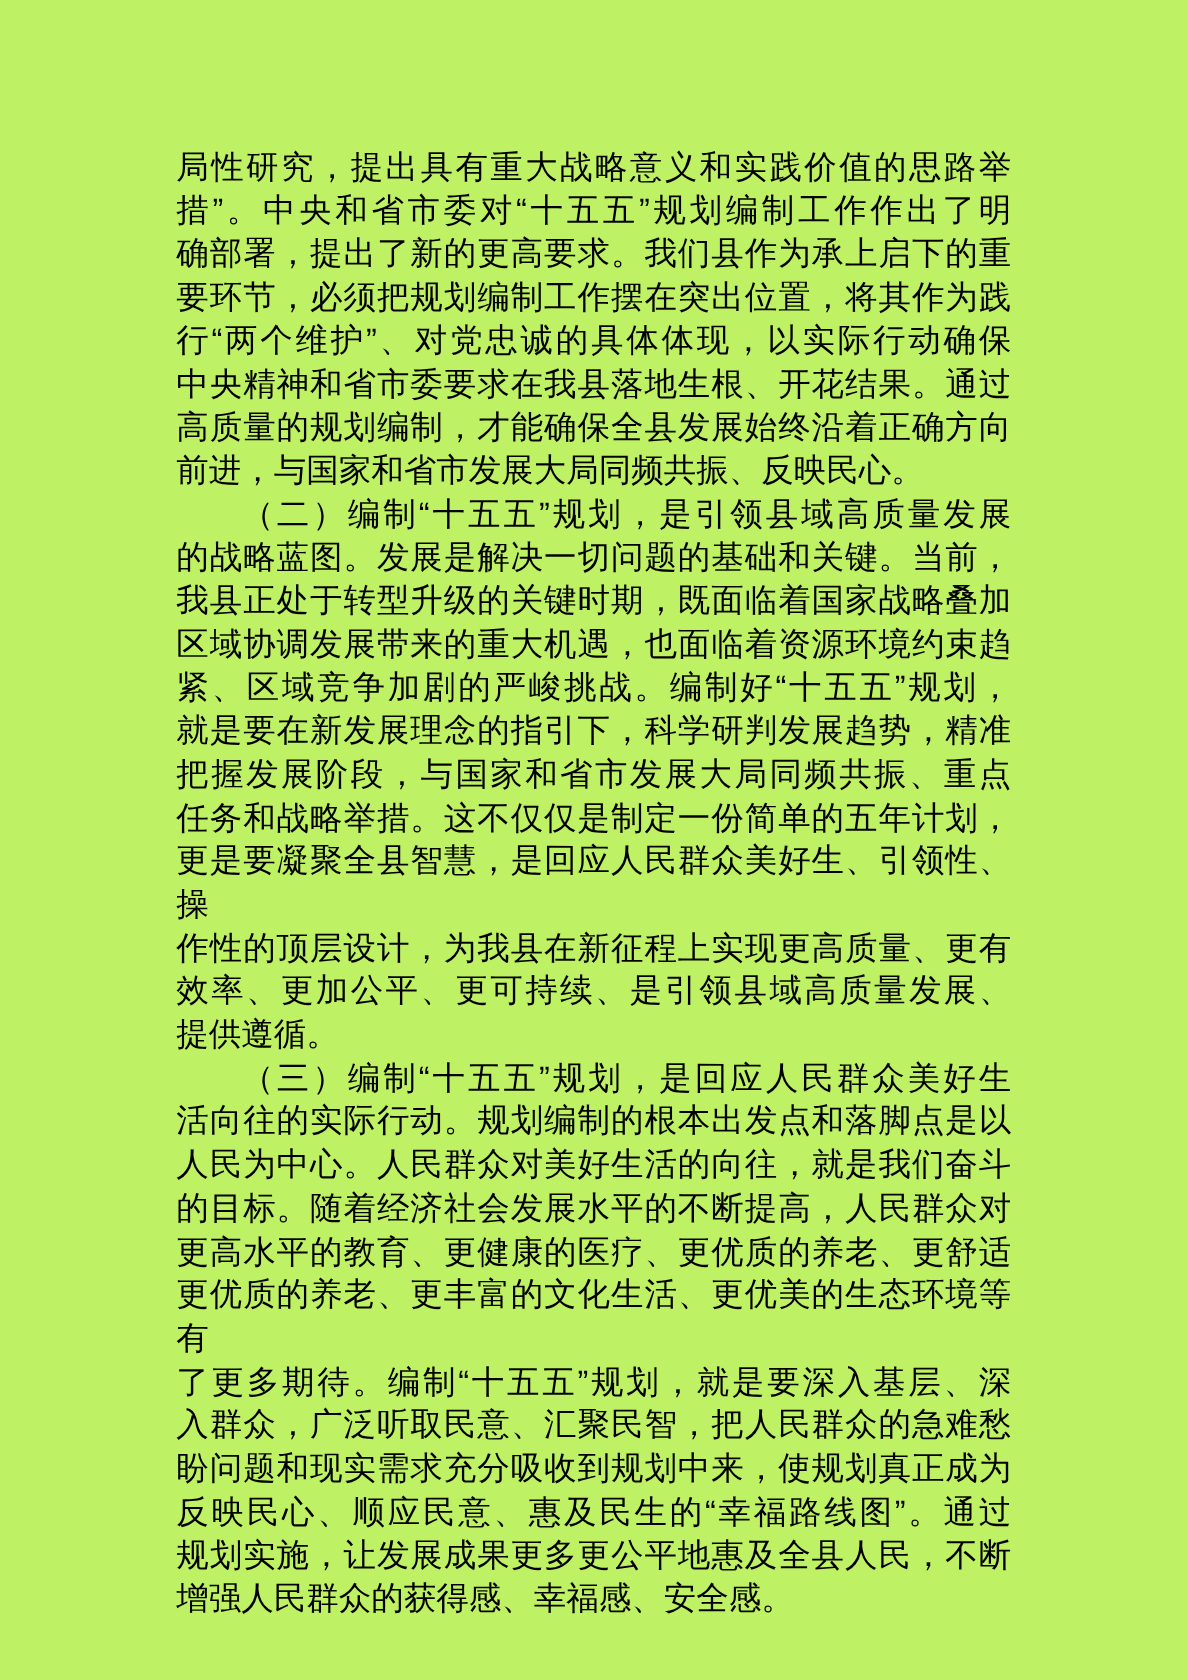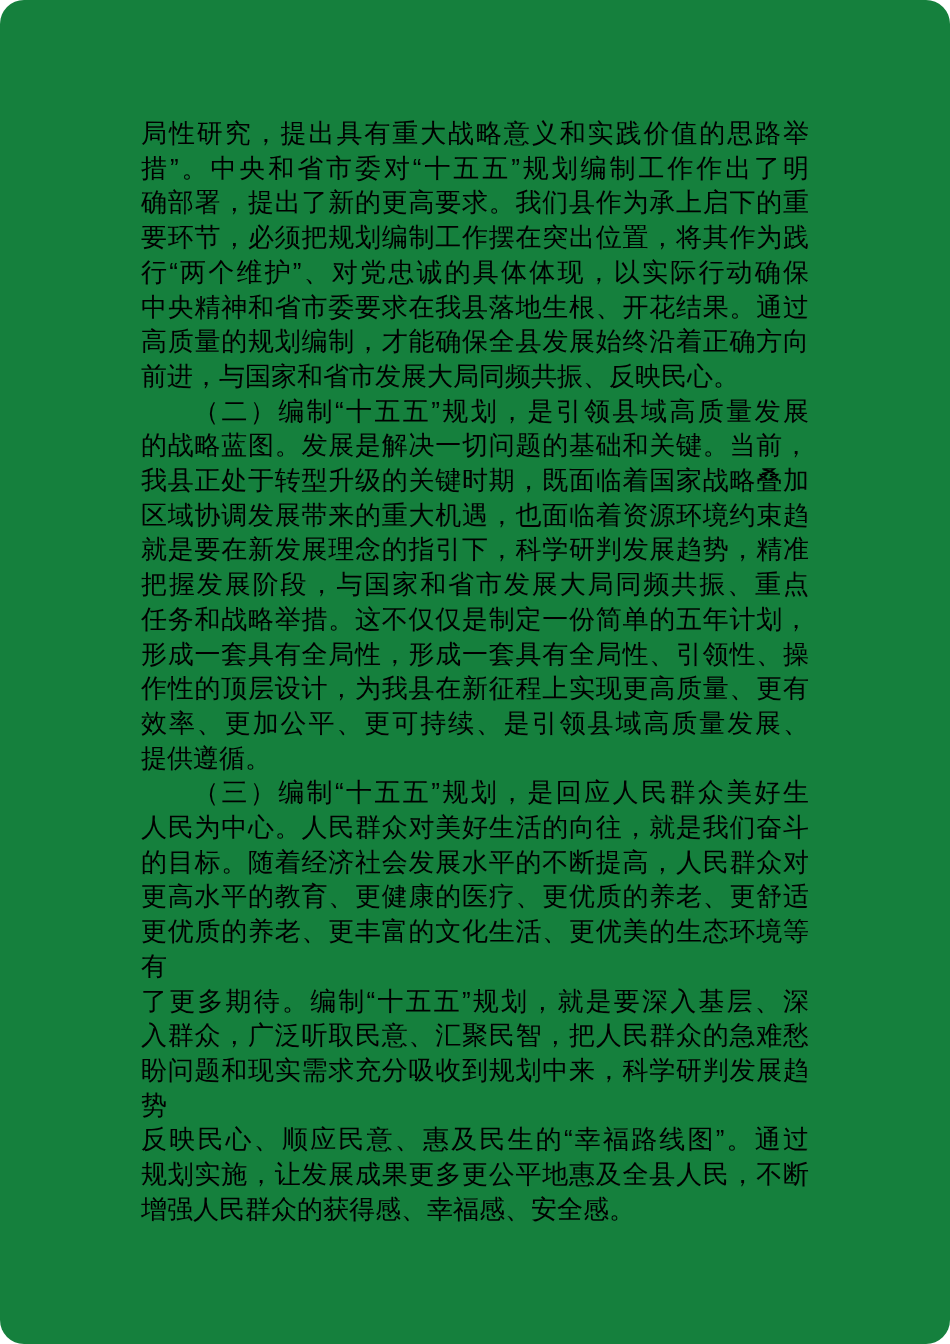--- a/index.html
+++ b/index.html
@@ -40,52 +40,54 @@
     text-align: left;
     text-align-last: left;
   }
   .line.indent {
     text-indent: 2em;
   }
 </style>
 </head>
 <body>
 
-<div class="page" style="background: #15803d; border-radius: 24px;">
+<div class="page" style="background: #bef264;">
   <div class="text-block" style="color: rgb(0, 0, 0);">
       <div class="para">
         <div class="line">局性研究，提出具有重大战略意义和实践价值的思路举</div>
         <div class="line">措”。中央和省市委对“十五五”规划编制工作作出了明</div>
         <div class="line">确部署，提出了新的更高要求。我们县作为承上启下的重</div>
         <div class="line">要环节，必须把规划编制工作摆在突出位置，将其作为践</div>
         <div class="line">行“两个维护”、对党忠诚的具体体现，以实际行动确保</div>
         <div class="line">中央精神和省市委要求在我县落地生根、开花结果。通过</div>
         <div class="line">高质量的规划编制，才能确保全县发展始终沿着正确方向</div>
         <div class="line last">前进，与国家和省市发展大局同频共振、反映民心。</div>
       </div>
       <div class="para">
         <div class="line indent">（二）编制“十五五”规划，是引领县域高质量发展</div>
         <div class="line">的战略蓝图。发展是解决一切问题的基础和关键。当前，</div>
         <div class="line">我县正处于转型升级的关键时期，既面临着国家战略叠加</div>
         <div class="line">区域协调发展带来的重大机遇，也面临着资源环境约束趋</div>
+        <div class="line">紧、区域竞争加剧的严峻挑战。编制好“十五五”规划，</div>
         <div class="line">就是要在新发展理念的指引下，科学研判发展趋势，精准</div>
         <div class="line">把握发展阶段，与国家和省市发展大局同频共振、重点</div>
         <div class="line">任务和战略举措。这不仅仅是制定一份简单的五年计划，</div>
-        <div class="line">形成一套具有全局性，形成一套具有全局性、引领性、操</div>
+        <div class="line">更是要凝聚全县智慧，是回应人民群众美好生、引领性、操</div>
         <div class="line">作性的顶层设计，为我县在新征程上实现更高质量、更有</div>
         <div class="line">效率、更加公平、更可持续、是引领县域高质量发展、</div>
         <div class="line last">提供遵循。</div>
       </div>
       <div class="para">
         <div class="line indent">（三）编制“十五五”规划，是回应人民群众美好生</div>
+        <div class="line">活向往的实际行动。规划编制的根本出发点和落脚点是以</div>
         <div class="line">人民为中心。人民群众对美好生活的向往，就是我们奋斗</div>
         <div class="line">的目标。随着经济社会发展水平的不断提高，人民群众对</div>
         <div class="line">更高水平的教育、更健康的医疗、更优质的养老、更舒适</div>
         <div class="line">更优质的养老、更丰富的文化生活、更优美的生态环境等有</div>
         <div class="line">了更多期待。编制“十五五”规划，就是要深入基层、深</div>
         <div class="line">入群众，广泛听取民意、汇聚民智，把人民群众的急难愁</div>
-        <div class="line">盼问题和现实需求充分吸收到规划中来，科学研判发展趋势</div>
+        <div class="line">盼问题和现实需求充分吸收到规划中来，使规划真正成为</div>
         <div class="line">反映民心、顺应民意、惠及民生的“幸福路线图”。通过</div>
         <div class="line">规划实施，让发展成果更多更公平地惠及全县人民，不断</div>
         <div class="line last">增强人民群众的获得感、幸福感、安全感。</div>
       </div>
     </div>
 </div>
 
 </body></html>

